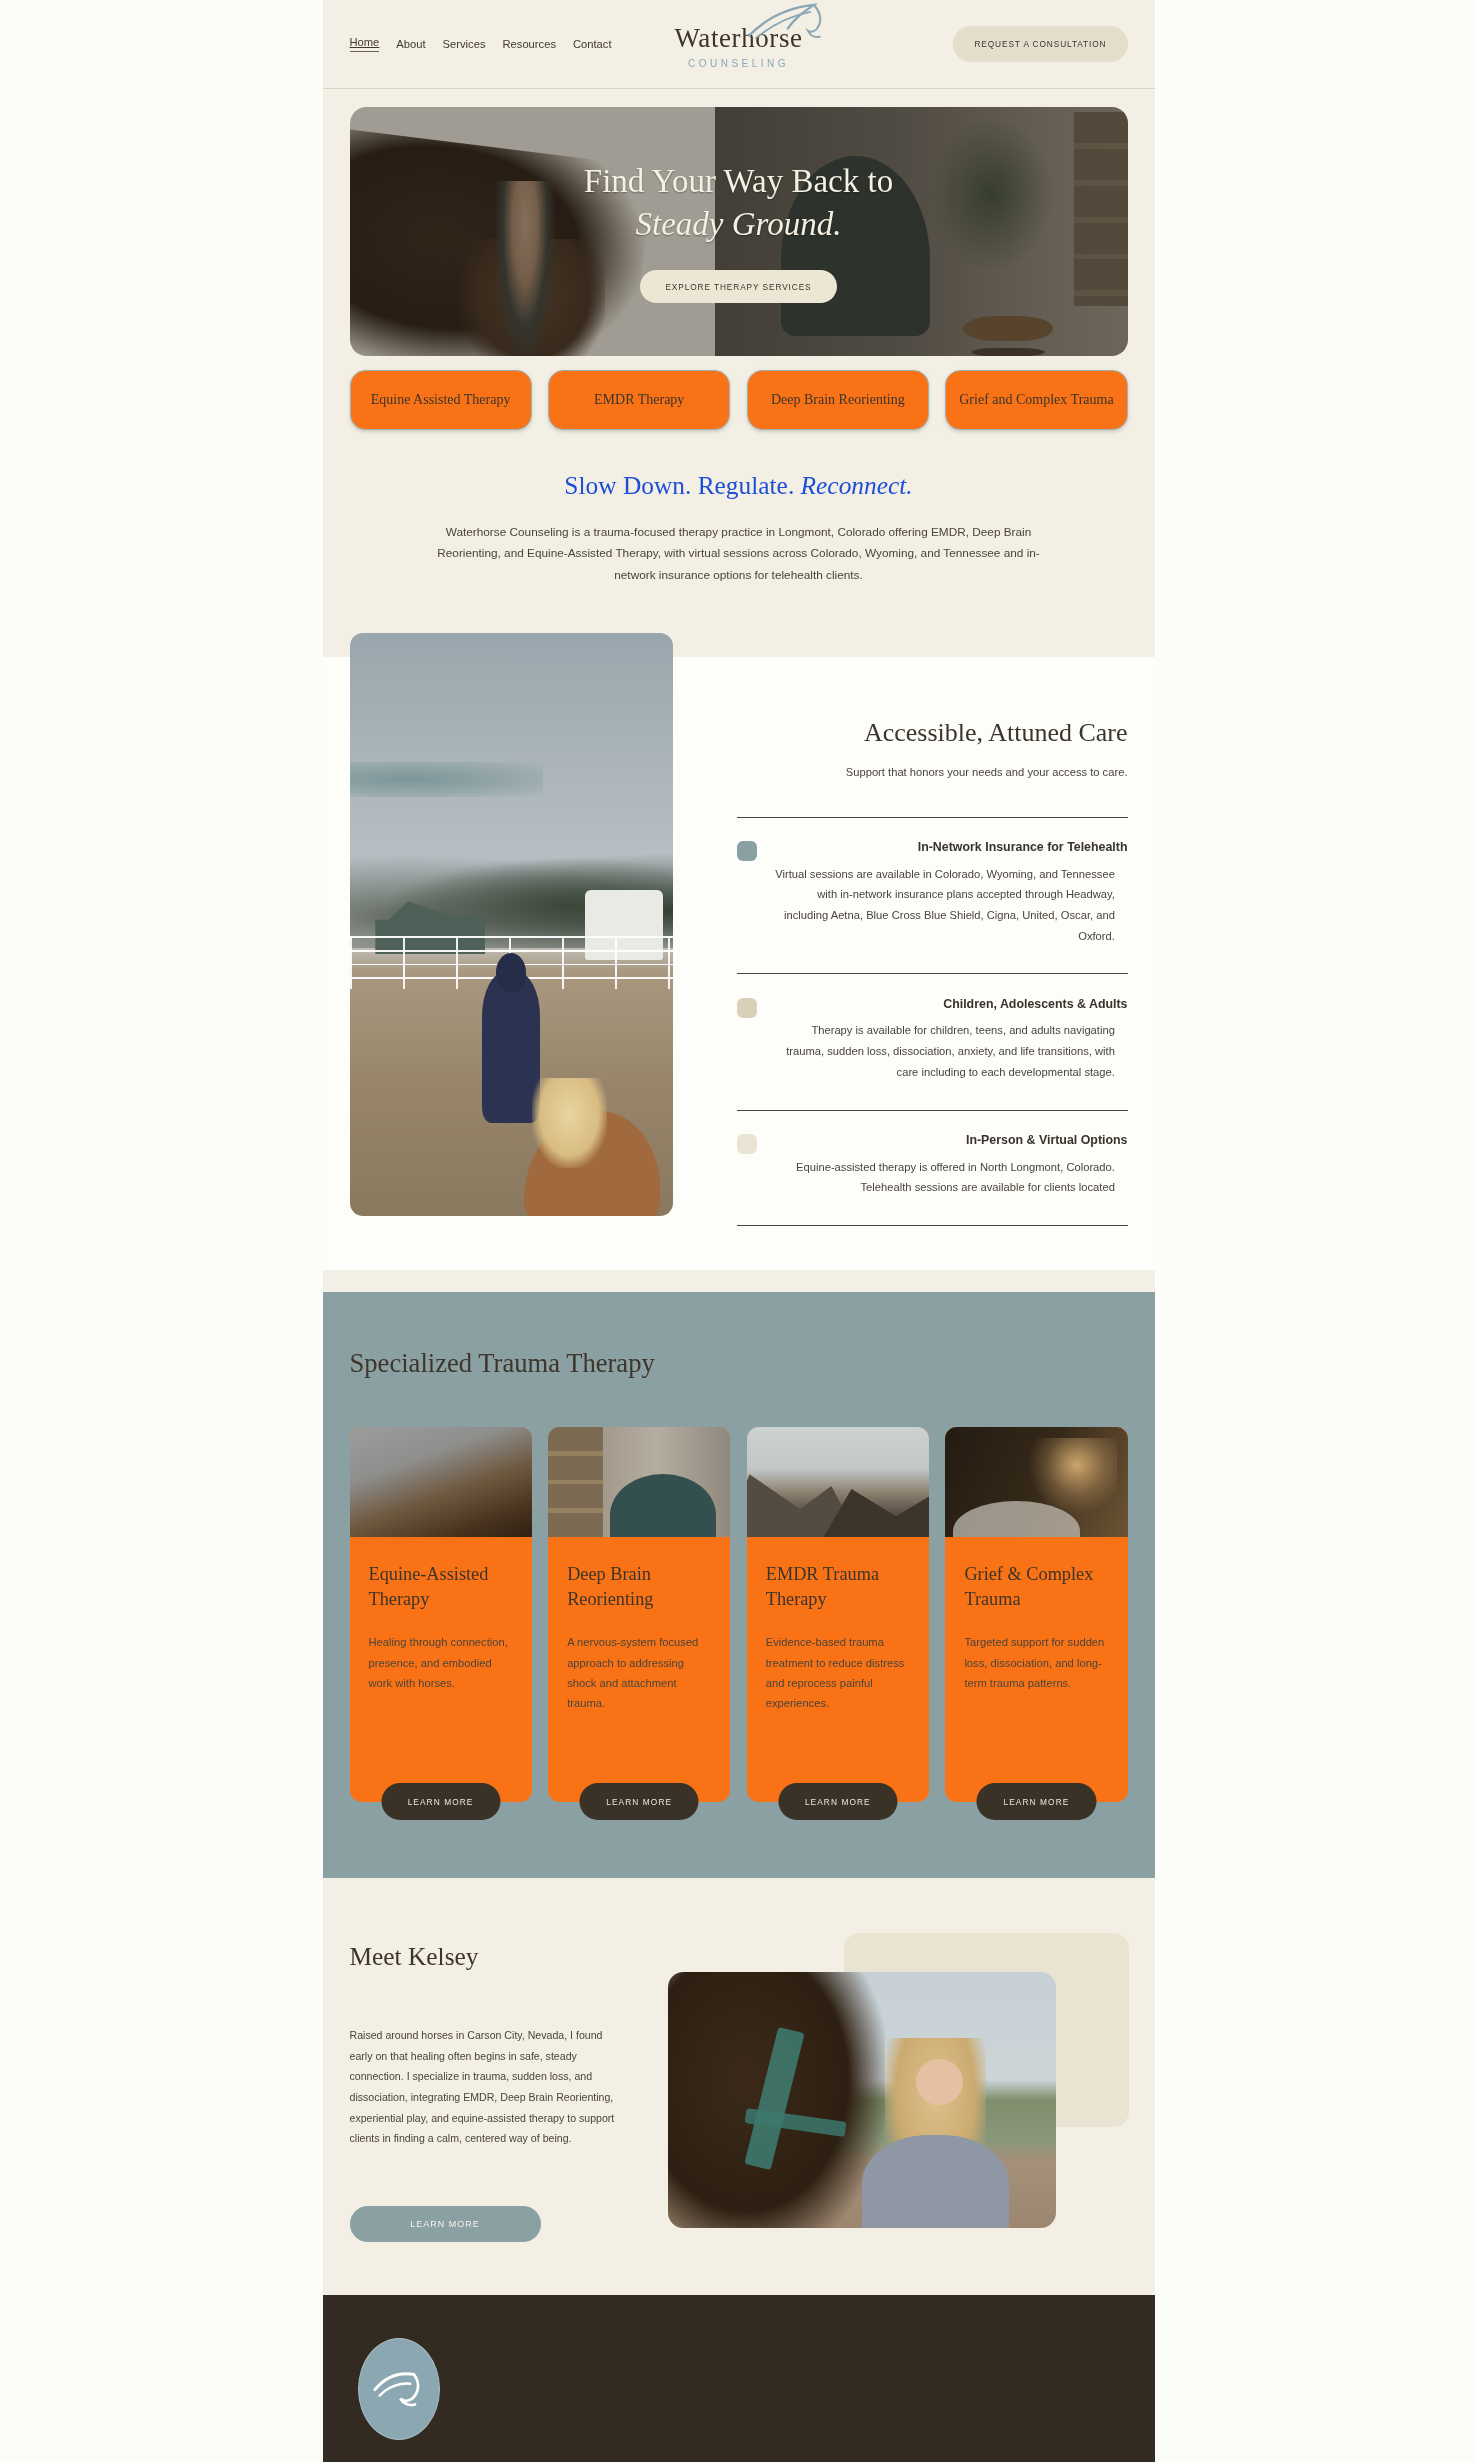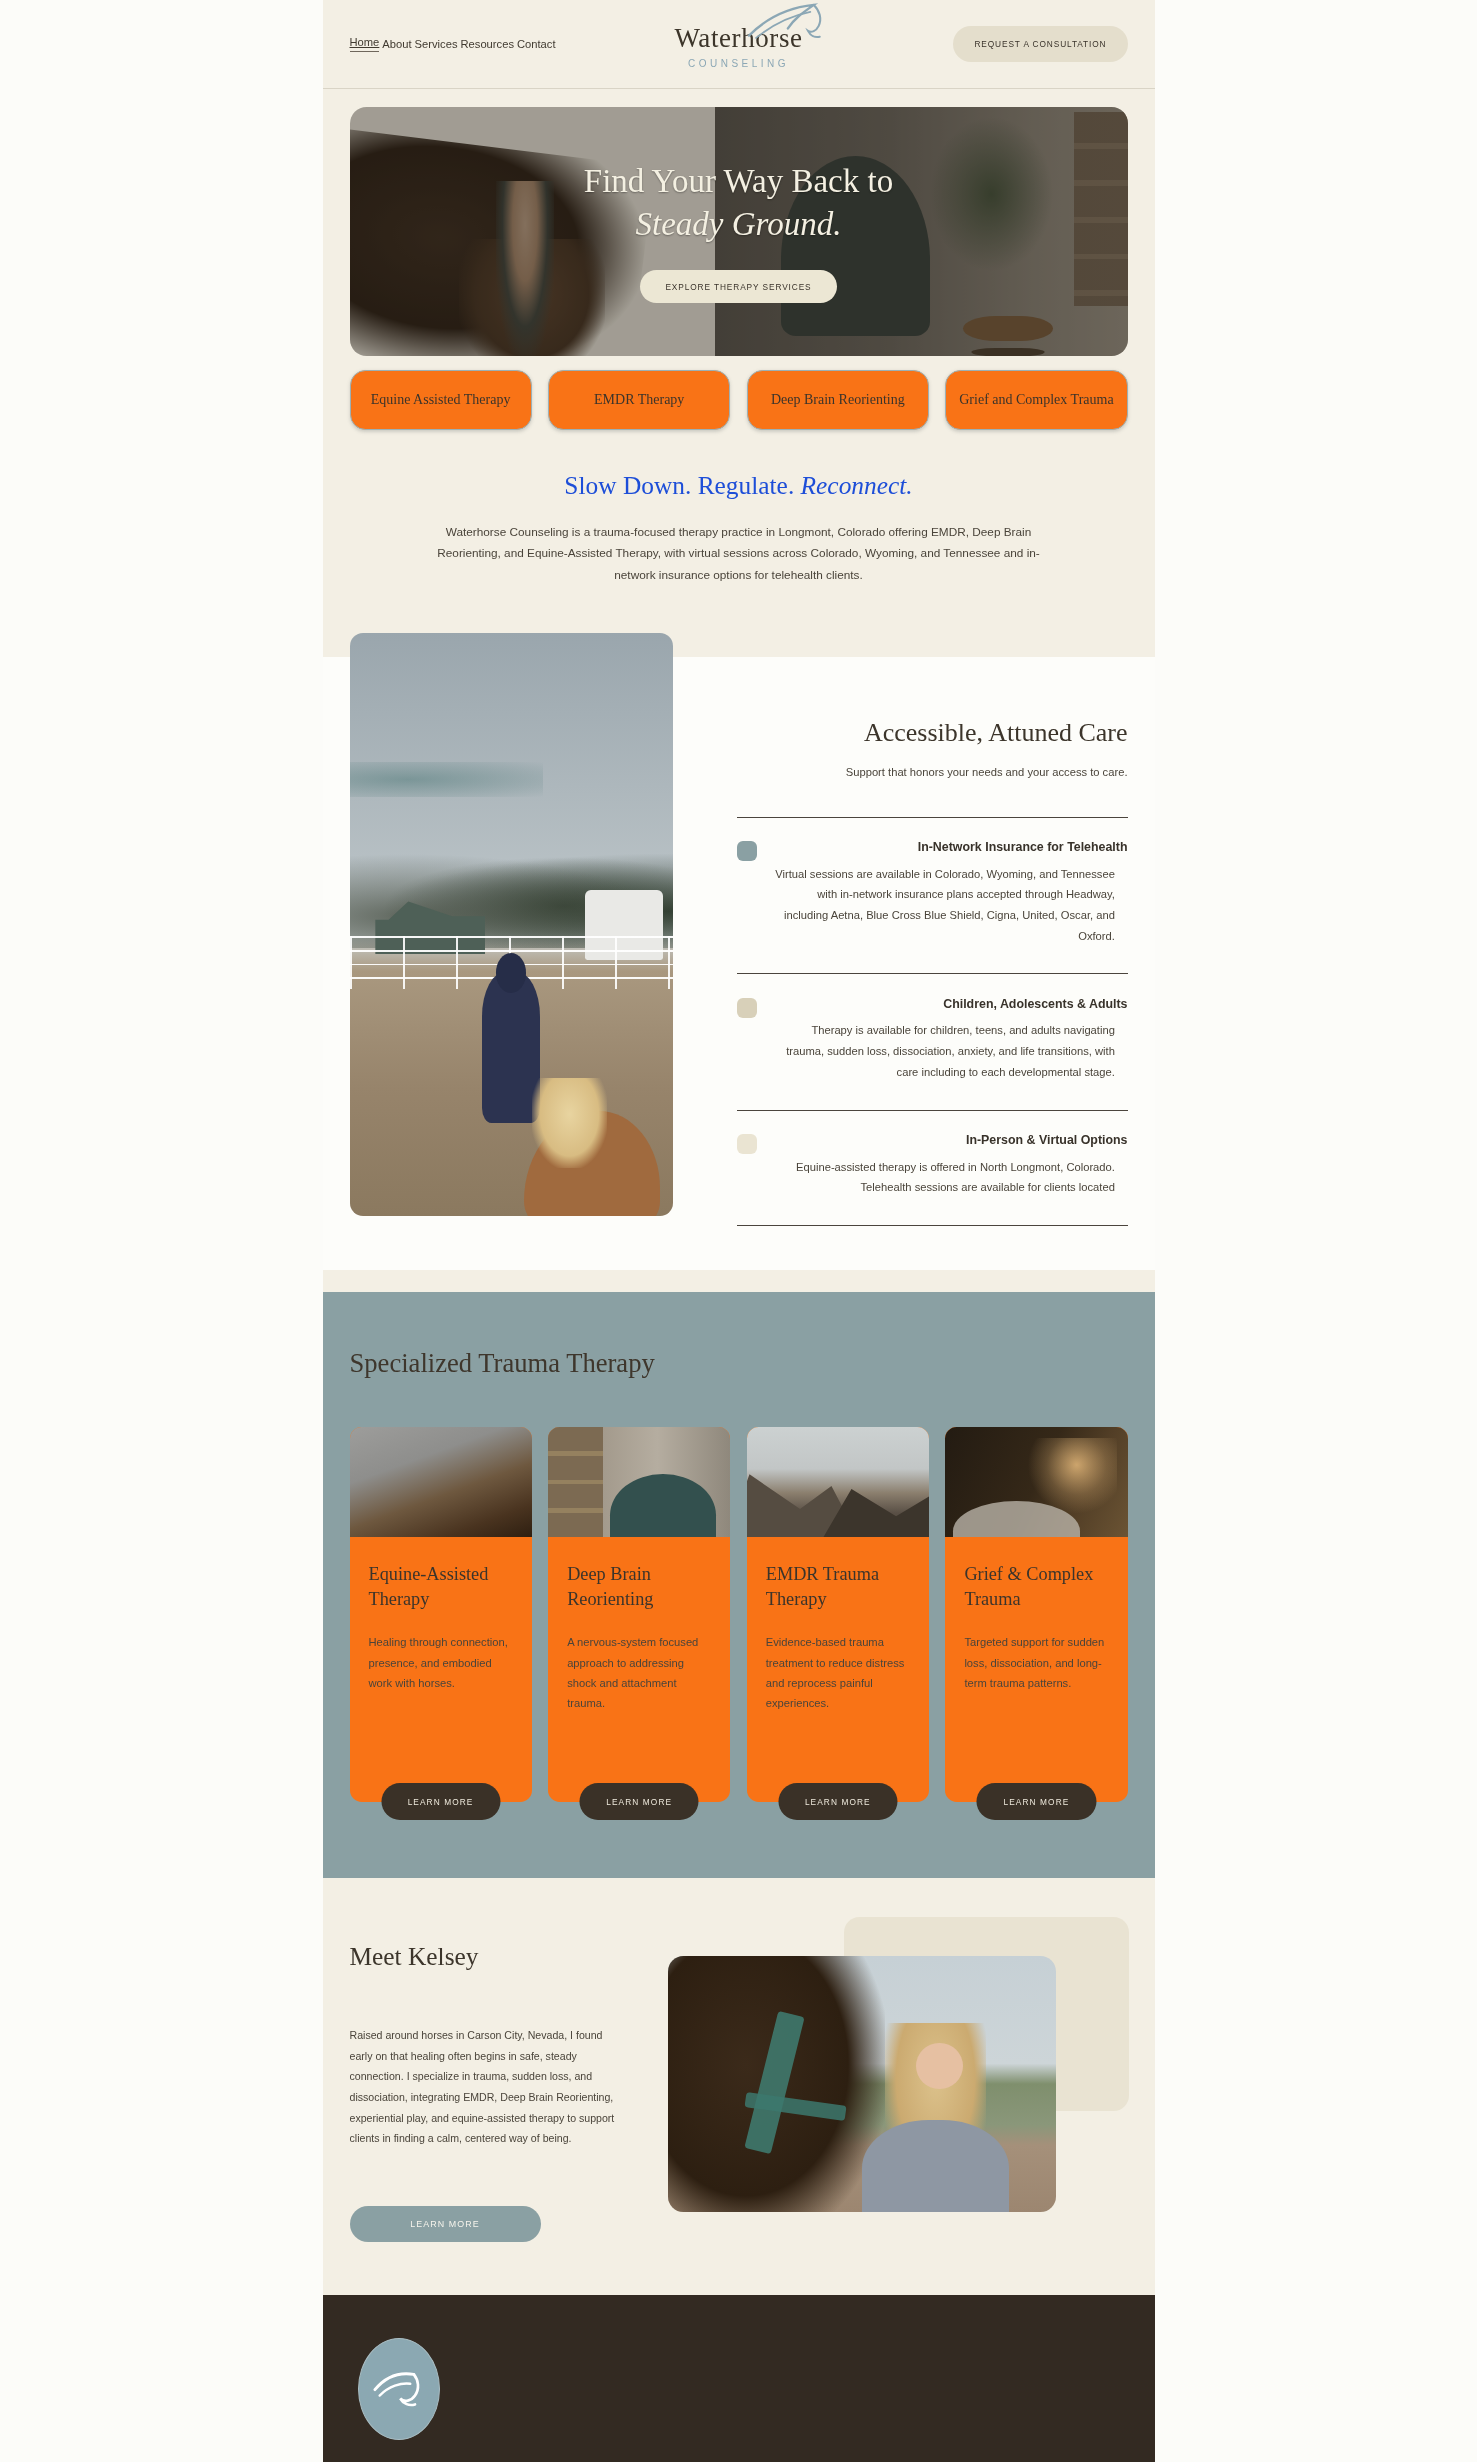--- a/index.html
+++ b/index.html
@@ -2,21 +2,21 @@
 <html style="font-size:9.5px"><head>
 <meta charset="utf-8">
 <style>
   html,body{margin:0;padding:0;background:#fcfcf9;}
   body{width:1477px;font-family:"Liberation Sans",sans-serif;color:#433c32;-webkit-font-smoothing:antialiased;}
   .col{width:832px;margin:0 auto;position:relative;}
   .serif{font-family:"Liberation Serif","DejaVu Serif",serif;}
 
   
   .header{background:#f3efe4;border-bottom:0.6px solid #d9d4c6;height:89px;display:flex;align-items:center;padding:0 27px;box-sizing:border-box;}
-  .nav{flex:1;display:flex;gap:3px;align-items:center;}
+  .nav{flex:1;display:flex;gap:17px;align-items:center;}
   .nav a{font-size:11.2px;color:#403a30;text-decoration:none;cursor:pointer;}
   .nav a.active{text-decoration:underline;border-bottom:1.8px solid #6f675c;padding-bottom:3px;}
   .logo{flex:0 0 auto;text-align:center;position:relative;padding-top:5.9px;}
   .logo-swoosh{position:absolute;top:-20px;left:54%;width:89px;height:46px;}
   .logo-name{font-size:27px;color:#3c352a;letter-spacing:0.6px;line-height:1;}
   .logo-tag{font-size:10px;letter-spacing:3.5px;color:#8ba7b5;margin-top:5.9px;}
   .hdr-right{flex:1;display:flex;justify-content:flex-end;}
   .btn{display:inline-block;border:none;cursor:pointer;text-align:center;}
   .btn-cream{background:#e4decc;color:#39322a;font-size:8.3px;letter-spacing:0.9px;padding:13px 21px;border-radius:26px;}
 
@@ -89,21 +89,21 @@
   .cimg-2:after{content:"";position:absolute;right:-10%;bottom:-6%;width:70%;height:62%;background:#3c352c;clip-path:polygon(0 100%,25% 20%,60% 60%,100% 15%,100% 100%);}
   .cimg-3{background:linear-gradient(115deg,#231b12 0%,#352818 50%,#523e26 72%,#6b5434 100%);}
   .cimg-3:before{content:"";position:absolute;right:6%;top:10%;width:55%;height:70%;background:radial-gradient(circle at 60% 35%,rgba(228,184,122,.85) 0%,rgba(228,184,122,.25) 38%,rgba(228,184,122,0) 62%);}
   .cimg-3:after{content:"";position:absolute;left:4%;bottom:-22%;width:70%;height:55%;background:#b9b3a8;border-radius:50% 50% 0 0;opacity:.8;}
   .card-body{padding:25px 19px 89px;}
   .card-t{font-size:18.3px;line-height:1.35;color:#3b342b;}
   .card-d{font-size:11.2px;line-height:1.8;color:#4a443a;margin-top:21px;}
   .btn-dark{position:absolute;left:50%;transform:translateX(-50%);bottom:-18.3px;background:#3a3127;color:#efeadd;font-size:8.3px;letter-spacing:1.1px;padding:13.6px 26.6px;border-radius:20px;white-space:nowrap;}
 
   
-  .kelsey{background:#f3efe4;display:flex;gap:38px;padding:64px 27px 53px;box-sizing:border-box;}
+  .kelsey{background:#f3efe4;display:flex;gap:38px;padding:64px 27px 53px;box-sizing:border-box;align-items:flex-end;}
   .kel-left{flex:0 0 278px;}
   .kel-h2{font-size:25.4px;color:#3c352b;}
   .kel-p{font-size:10.6px;line-height:1.95;color:#4a443a;margin-top:54px;}
   .btn-blue{background:#8aa0a3;color:#f6f4ec;font-size:8.9px;letter-spacing:1.1px;padding:13px 0;width:191px;border-radius:20px;margin-top:46px;}
   .kel-right{flex:1;position:relative;height:284px;}
   .kel-bg{position:absolute;right:-1.2px;top:-25px;width:285px;height:194px;background:#e9e3d2;border-radius:15.4px;}
   .kel-img{position:absolute;left:2.4px;top:14px;width:388px;height:256px;border-radius:15.4px;overflow:hidden;background:linear-gradient(180deg,#c6d0d5 0%,#cdd5d8 42%,#7f8f6d 50%,#8a977a 66%,#a5907a 74%,#9c8670 100%);}
   .km-horse{position:absolute;left:-6%;top:-8%;width:62%;height:120%;background:radial-gradient(ellipse at 42% 42%,#3b2a1a 0%,#2d1f11 52%,rgba(45,31,17,0) 74%);}
   .km-halter{position:absolute;left:24%;top:22%;width:7%;height:55%;background:#3f7e72;transform:rotate(14deg);border-radius:3.5px;opacity:.85;}
   .km-halter2{position:absolute;left:20%;top:56%;width:26%;height:6%;background:#3c786d;transform:rotate(8deg);border-radius:3.5px;opacity:.85;}

